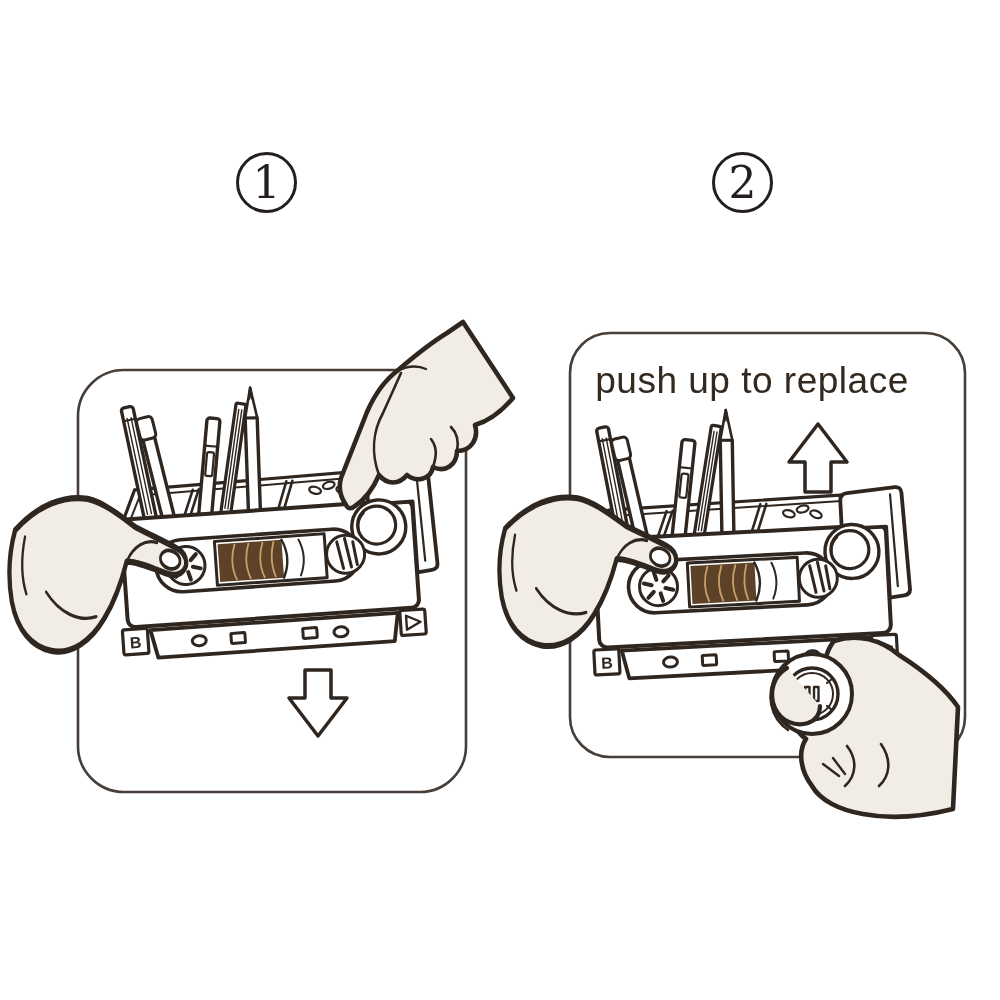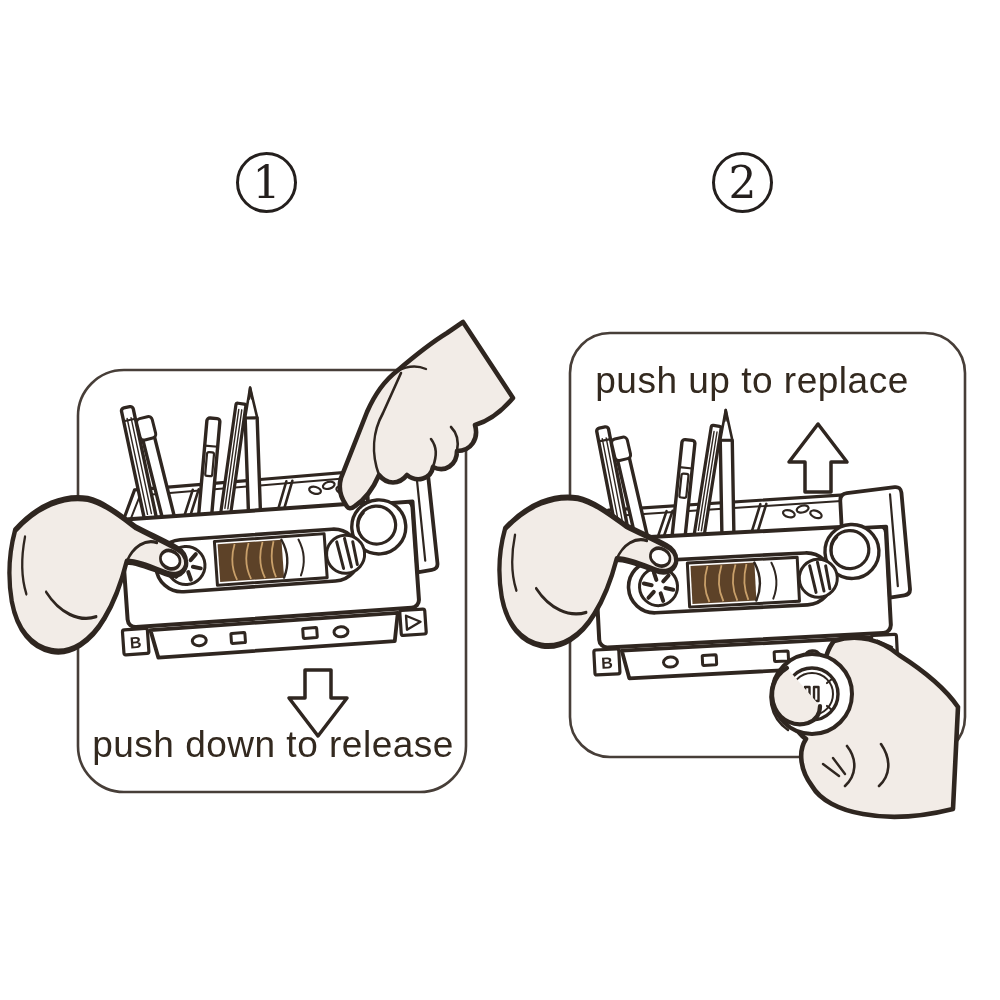--- a/index.html
+++ b/index.html
@@ -205,16 +205,15 @@
     </g>
   </svg>
 
   <div class="step-number" id="step-1-number">
     <span>1</span>
   </div>
   <div class="step-number" id="step-2-number">
     <span>2</span>
   </div>
 
-  <div class="caption" id="caption-1">push down to release</div>
   <div class="caption" id="caption-2">push up to replace</div>
 
 </div>
 
 </body></html>

